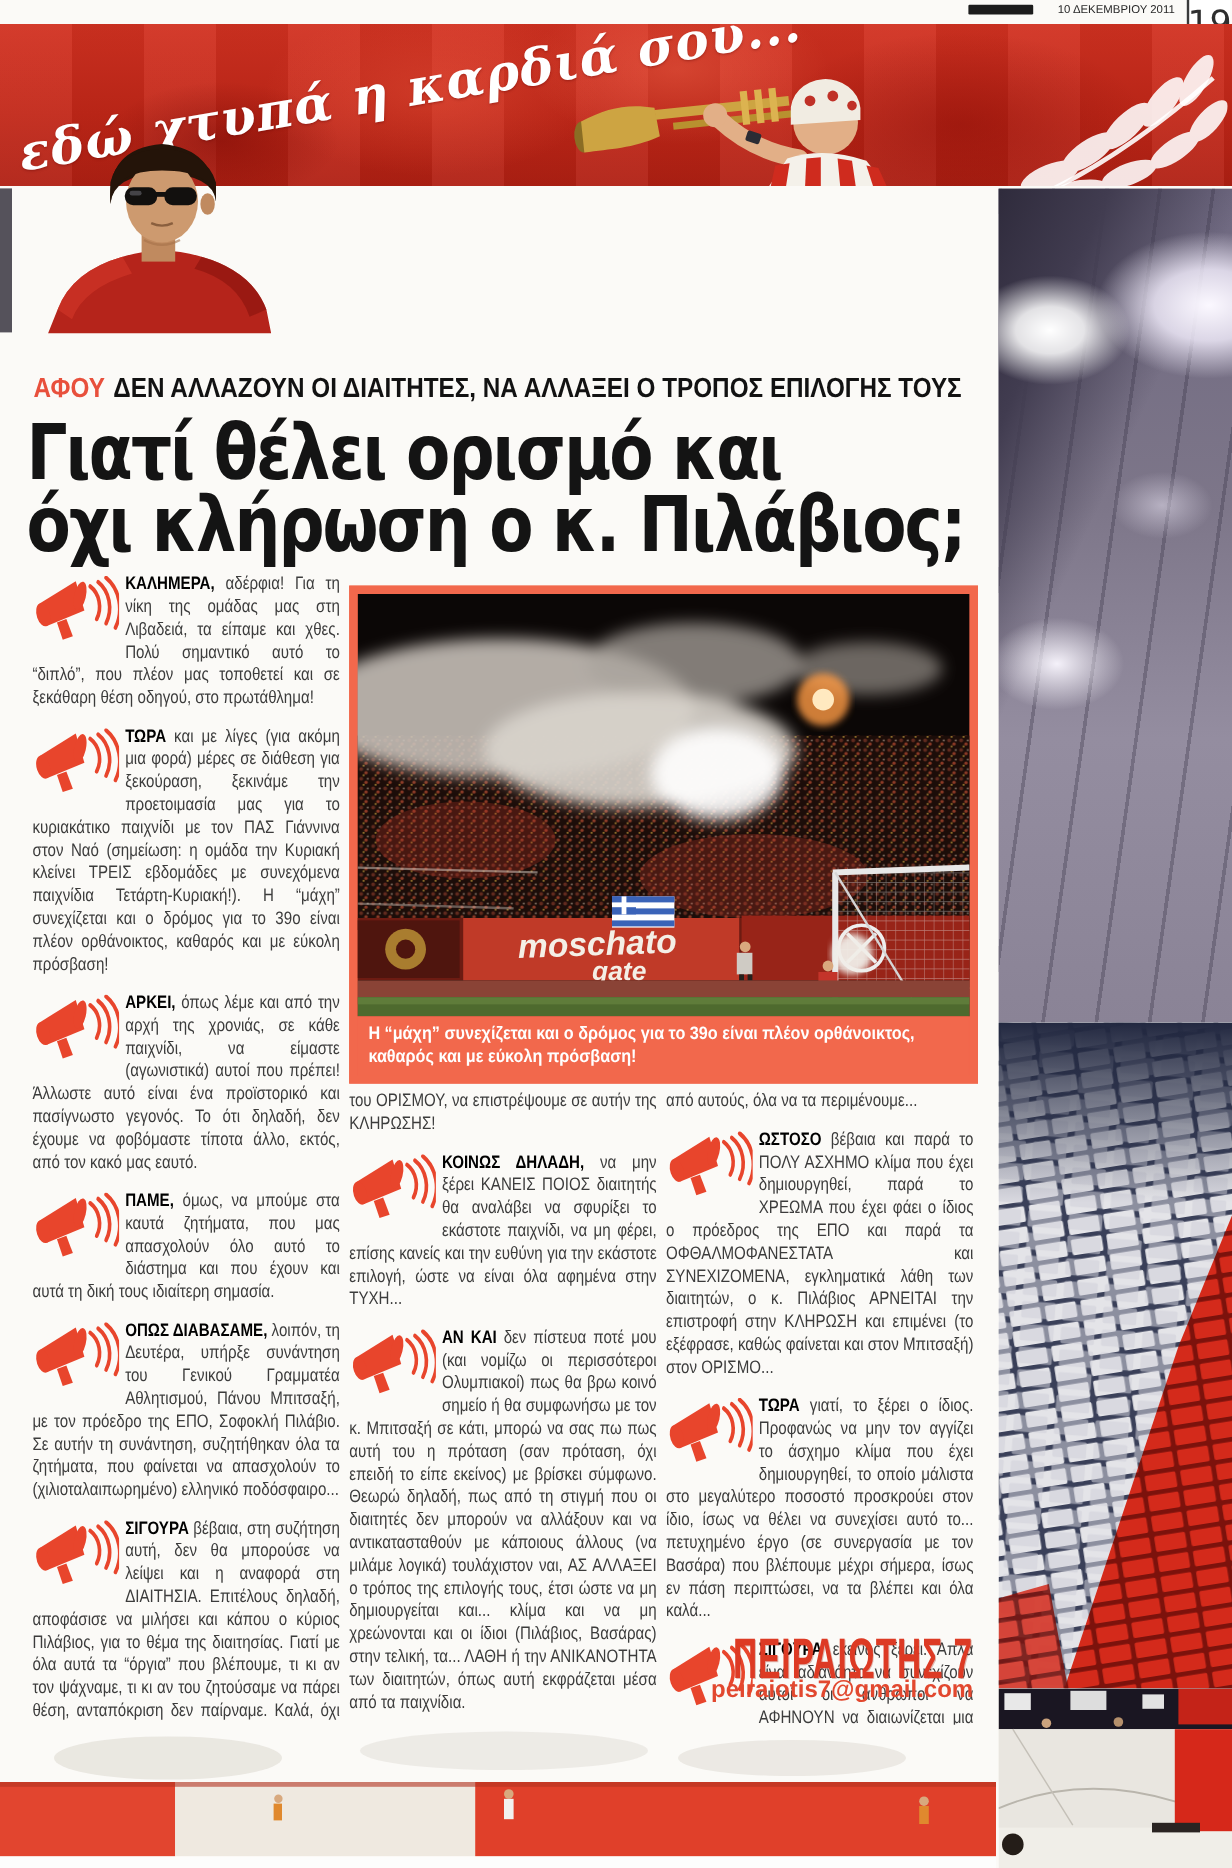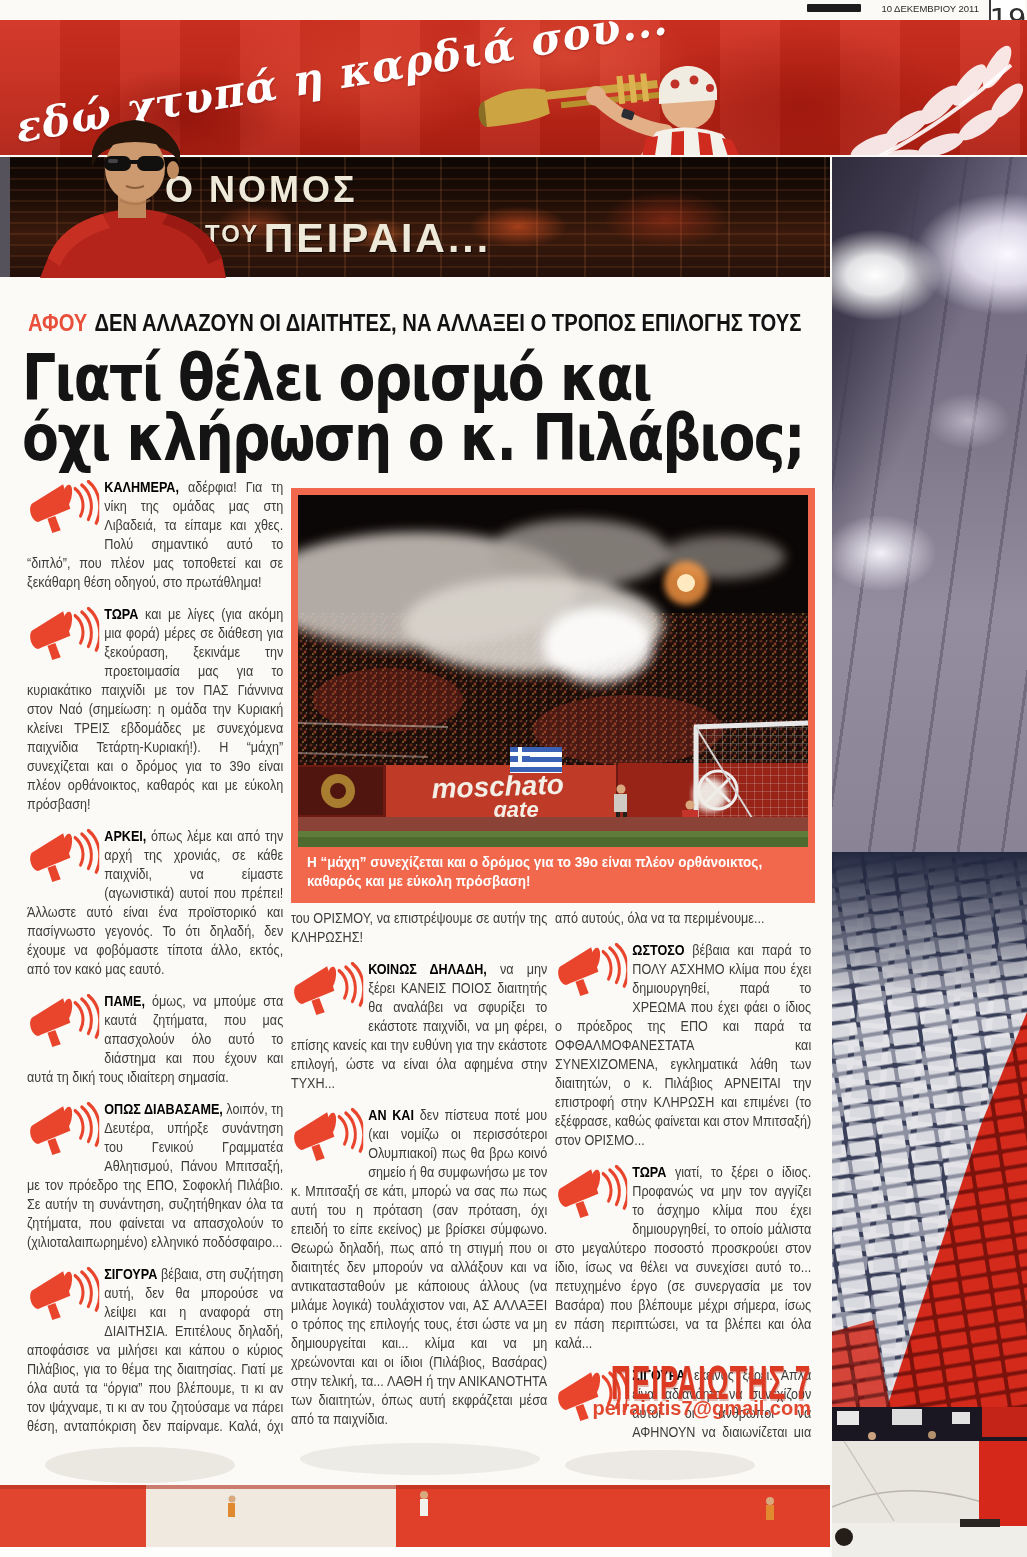--- a/index.html
+++ b/index.html
@@ -135,27 +135,20 @@
         <ellipse cx="152" cy="24" rx="24" ry="9" transform="rotate(-60 152 24)"></ellipse>
         <ellipse cx="56" cy="116" rx="24" ry="9" transform="rotate(-8 56 116)"></ellipse>
         <ellipse cx="96" cy="102" rx="24" ry="9" transform="rotate(-20 96 102)"></ellipse>
         <ellipse cx="134" cy="82" rx="24" ry="9" transform="rotate(-34 134 82)"></ellipse>
         <ellipse cx="162" cy="58" rx="22" ry="9" transform="rotate(-48 162 58)"></ellipse>
       </g>
     </svg>
   </div>
 
   <div class="edgeStrip"></div>
-  <div class="band">
-    <div class="band-t1">Ο ΝΟΜΟΣ</div>
-    <div class="band-t2">
-      <span class="small">ΤΟΥ</span>
-      <span class="big">ΠΕΙΡΑΙΑ...</span>
-    </div>
-  </div>
 
   <svg class="man" viewBox="0 0 186 170">
     <path d="M0 170 L8 150 Q20 118 62 106 Q95 96 128 106 Q170 118 182 150 L186 170 Z" fill="#b5241b"></path>
     <path d="M8 150 Q20 118 62 106 L70 120 Q30 132 20 158 Z" fill="#cf3526" opacity=".7"></path>
     <path d="M128 106 Q170 118 182 150 L168 156 Q158 126 122 116 Z" fill="#8e150e" opacity=".7"></path>
     <rect x="78" y="86" width="28" height="24" fill="#c08a5f"></rect>
     <path d="M52 62 Q48 16 95 12 Q140 16 140 60 Q138 38 95 36 Q54 38 52 62 Z" fill="#241409"></path>
     <ellipse cx="95" cy="60" rx="30" ry="34" fill="#cd9a6f"></ellipse>
     <path d="M52 62 Q54 34 95 34 Q138 34 140 60 L140 44 Q132 18 95 16 Q58 18 52 44 Z" fill="#241409"></path>
     <ellipse cx="133" cy="62" rx="6" ry="9" fill="#c08a5f"></ellipse>

